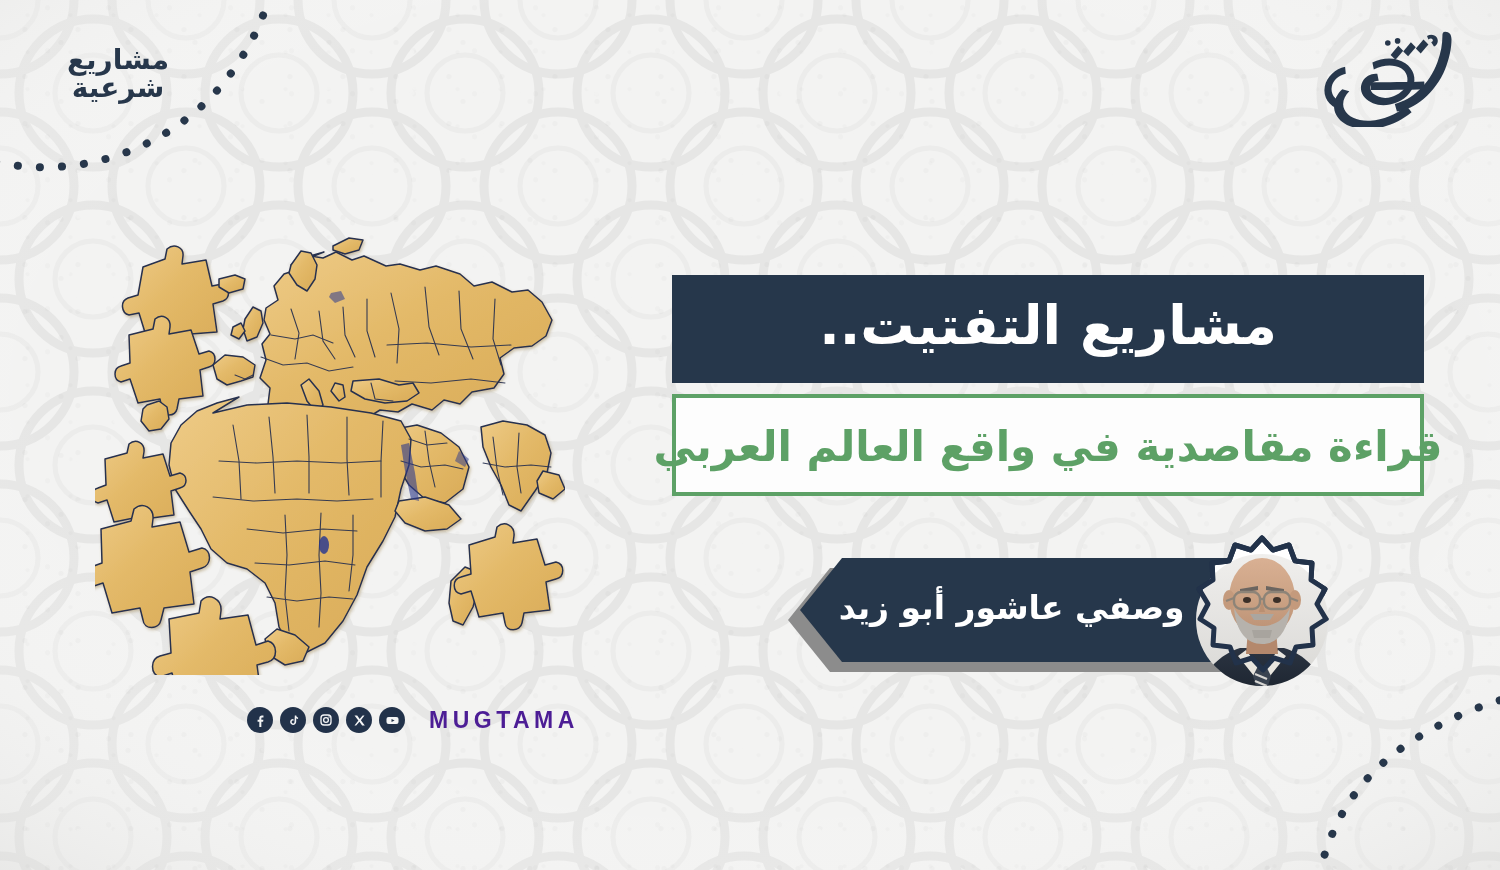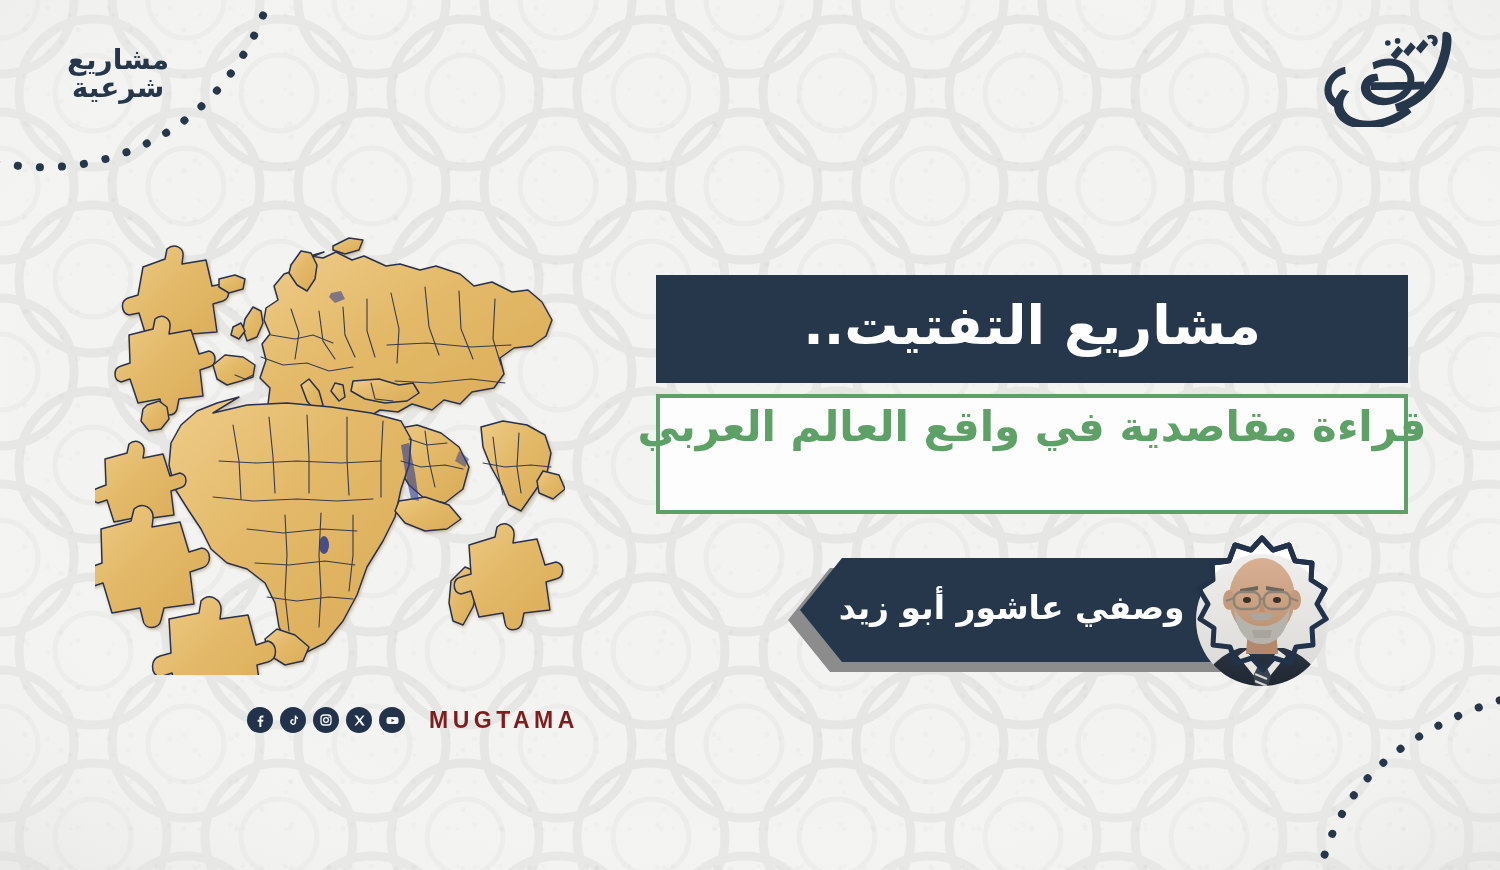--- a/index.html
+++ b/index.html
@@ -96,21 +96,21 @@
     left: 95px;
     top: 215px;
     width: 470px;
     height: 460px;
   }
 
   
   #headline-stack {
     position: absolute;
     z-index: 6;
-    left: 656px;
+    left: 672px;
     top: 275px;
     width: 752px;
   }
 
   #title-bar {
     background: #26374b;
     height: 108px;
     display: flex;
     align-items: center;
     justify-content: center;
@@ -124,22 +124,23 @@
     color: #ffffff;
     letter-spacing: -1px;
     line-height: 1;
     white-space: nowrap;
   }
 
   #subtitle-bar {
     margin-top: 11px;
     background: #fdfdfd;
     border: 4px solid #5da166;
-    height: 120px;
+    height: 102px;
     display: flex;
+    align-items: center;
     justify-content: center;
     padding: 8px 22px 4px;
   }
   #subtitle-text {
     direction: rtl;
     font-family: "DejaVu Sans", "Liberation Sans", sans-serif;
     font-size: 42px;
     font-weight: 700;
     color: #5da166;
     letter-spacing: -1px;
@@ -220,21 +221,21 @@
     justify-content: center;
     flex: 0 0 auto;
   }
   .social-icon svg { display: block; }
   #brand-wordmark {
     margin-left: 17px;
     font-family: "Liberation Sans", "DejaVu Sans", sans-serif;
     font-size: 23px;
     font-weight: 700;
     letter-spacing: 4.5px;
-    color: #7f1d1d;
+    color: #4c1d95;
     white-space: nowrap;
     line-height: 1;
   }
 </style>
 </head>
 <body>
 
 <div id="card">
 
   <svg class="bg-pattern" viewBox="0 0 1500 870" preserveAspectRatio="xMidYMid slice" aria-hidden="true">

